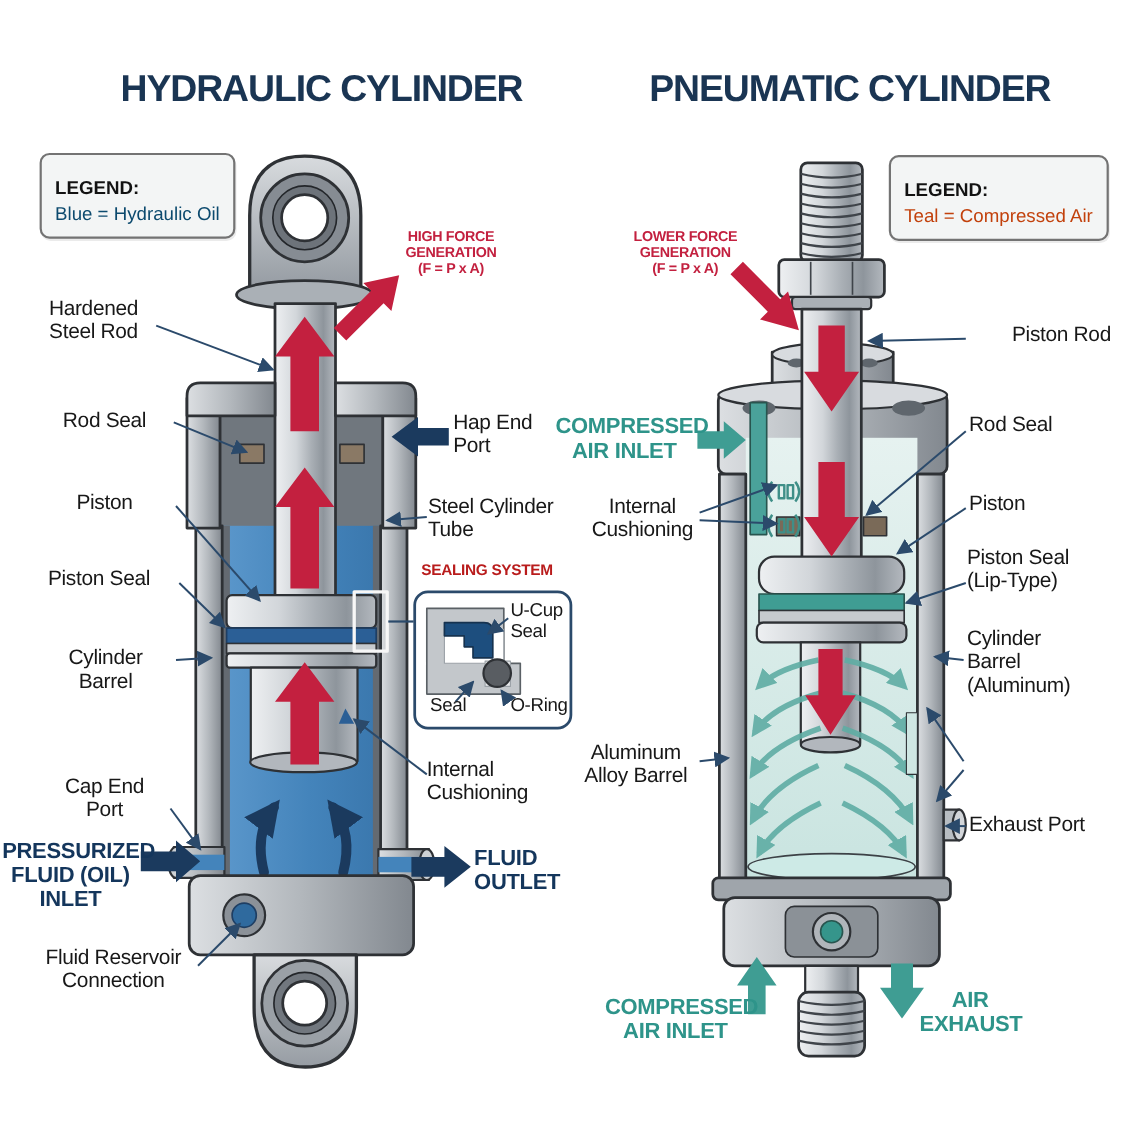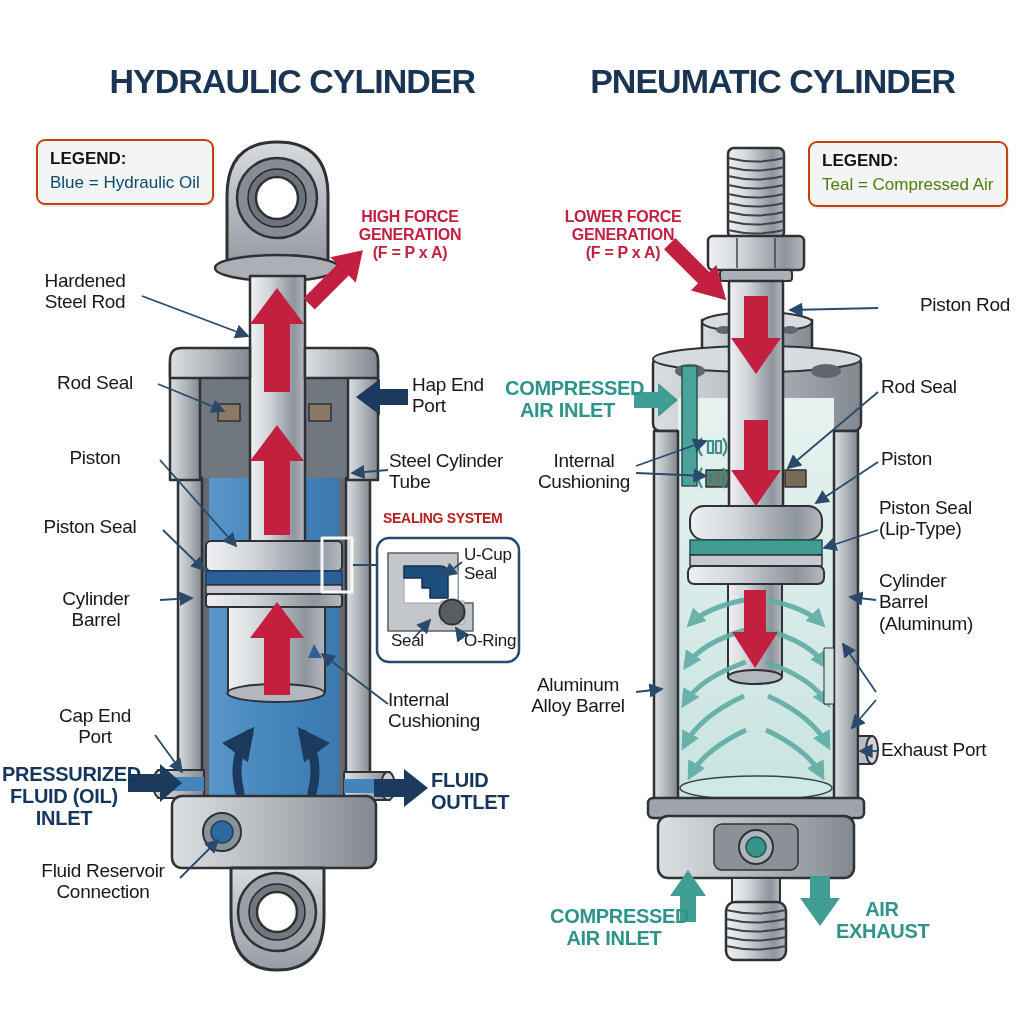--- a/index.html
+++ b/index.html
@@ -6,28 +6,28 @@
   html,body{width:1024px;height:1024px;background:#ffffff;overflow:hidden;
     font-family:"Liberation Sans",sans-serif}
   .stage{position:absolute;left:0;top:0;width:1024px;height:1024px;background:#fff}
   svg.art{position:absolute;left:0;top:0;z-index:1}
   .txt{position:absolute;z-index:2;font-size:19px;line-height:1.13;color:#181818;
     white-space:pre-line;letter-spacing:-0.3px}
   .c{text-align:center}.l{text-align:left}
   .title{position:absolute;z-index:2;font-weight:700;font-size:34px;letter-spacing:-1px;
     color:#1a3553;text-align:right;white-space:pre-line}
   .bnavy{color:#14365c;font-weight:700;font-size:20px;line-height:1.1}
-  .bred{color:#c3203f;font-weight:700;font-size:16px;line-height:1.12}
+  .bred{color:#c3203f;font-weight:700;font-size:13px;line-height:1.12}
   .bteal{color:#2e948a;font-weight:700;font-size:20px;line-height:1.12}
-  .legend{position:absolute;z-index:2;border:2px solid #c2410c;border-radius:9px;
-    background:#f3f5f5;padding:6px 12px 8px 12px;font-size:17px;line-height:1.4;
+  .legend{position:absolute;z-index:2;border:2px solid #737373;border-radius:9px;
+    background:#f3f5f5;padding:18px 12px 8px 12px;font-size:17px;line-height:1.4;
     box-shadow:1px 2px 0 rgba(0,0,0,0.08)}
   .legend .h{font-weight:700;color:#121212}
   .legend .e{color:#0c4a6e}
-  .legend.t .e{color:#4d7c0f}
+  .legend.t .e{color:#c2410c}
   .sealtitle{position:absolute;z-index:2;font-weight:700;font-size:14px;color:#b91c1c;
     letter-spacing:-0.3px;white-space:pre-line}
   .inset-lbl{font-size:17px;line-height:1.1}
 </style>
 </head>
 <body>
 
 <div class="stage">
 
 <svg class="art" width="1024" height="1024" viewBox="0 0 1024 1024">

